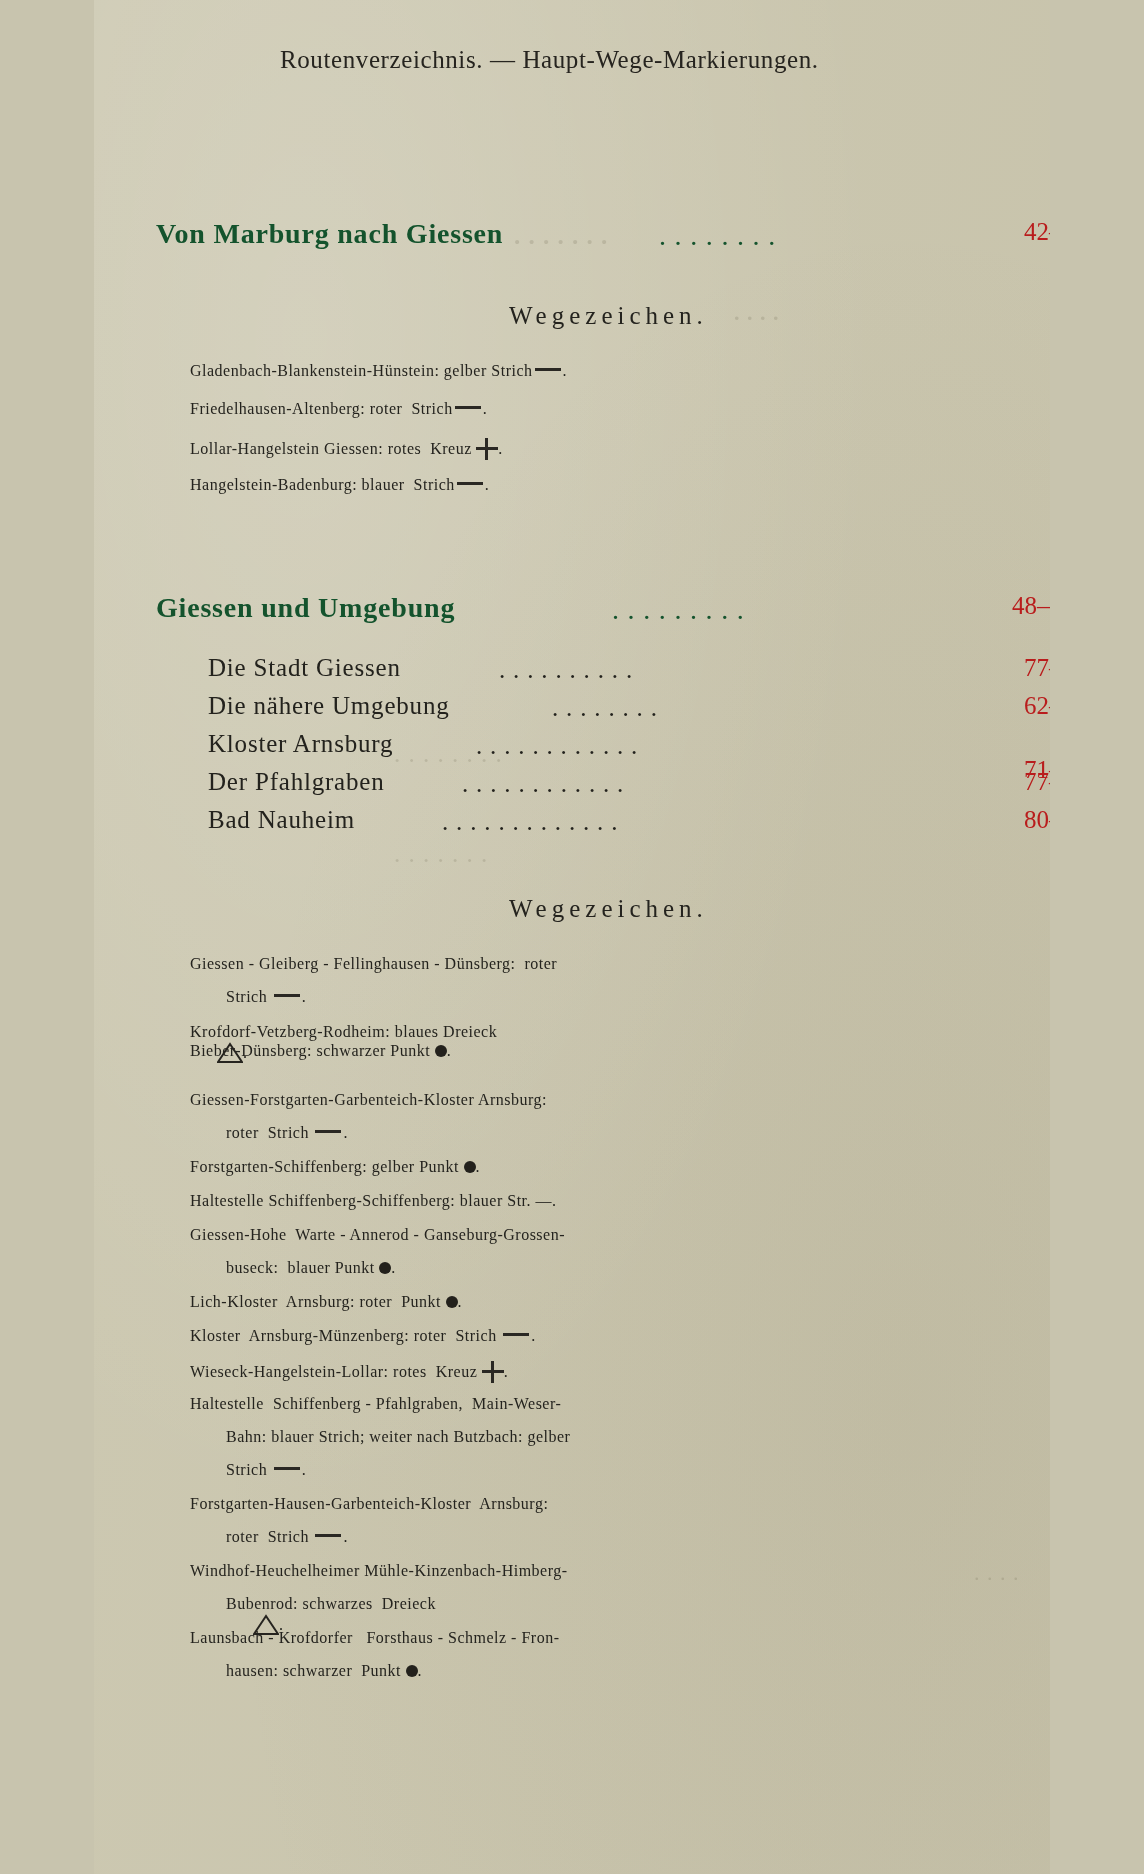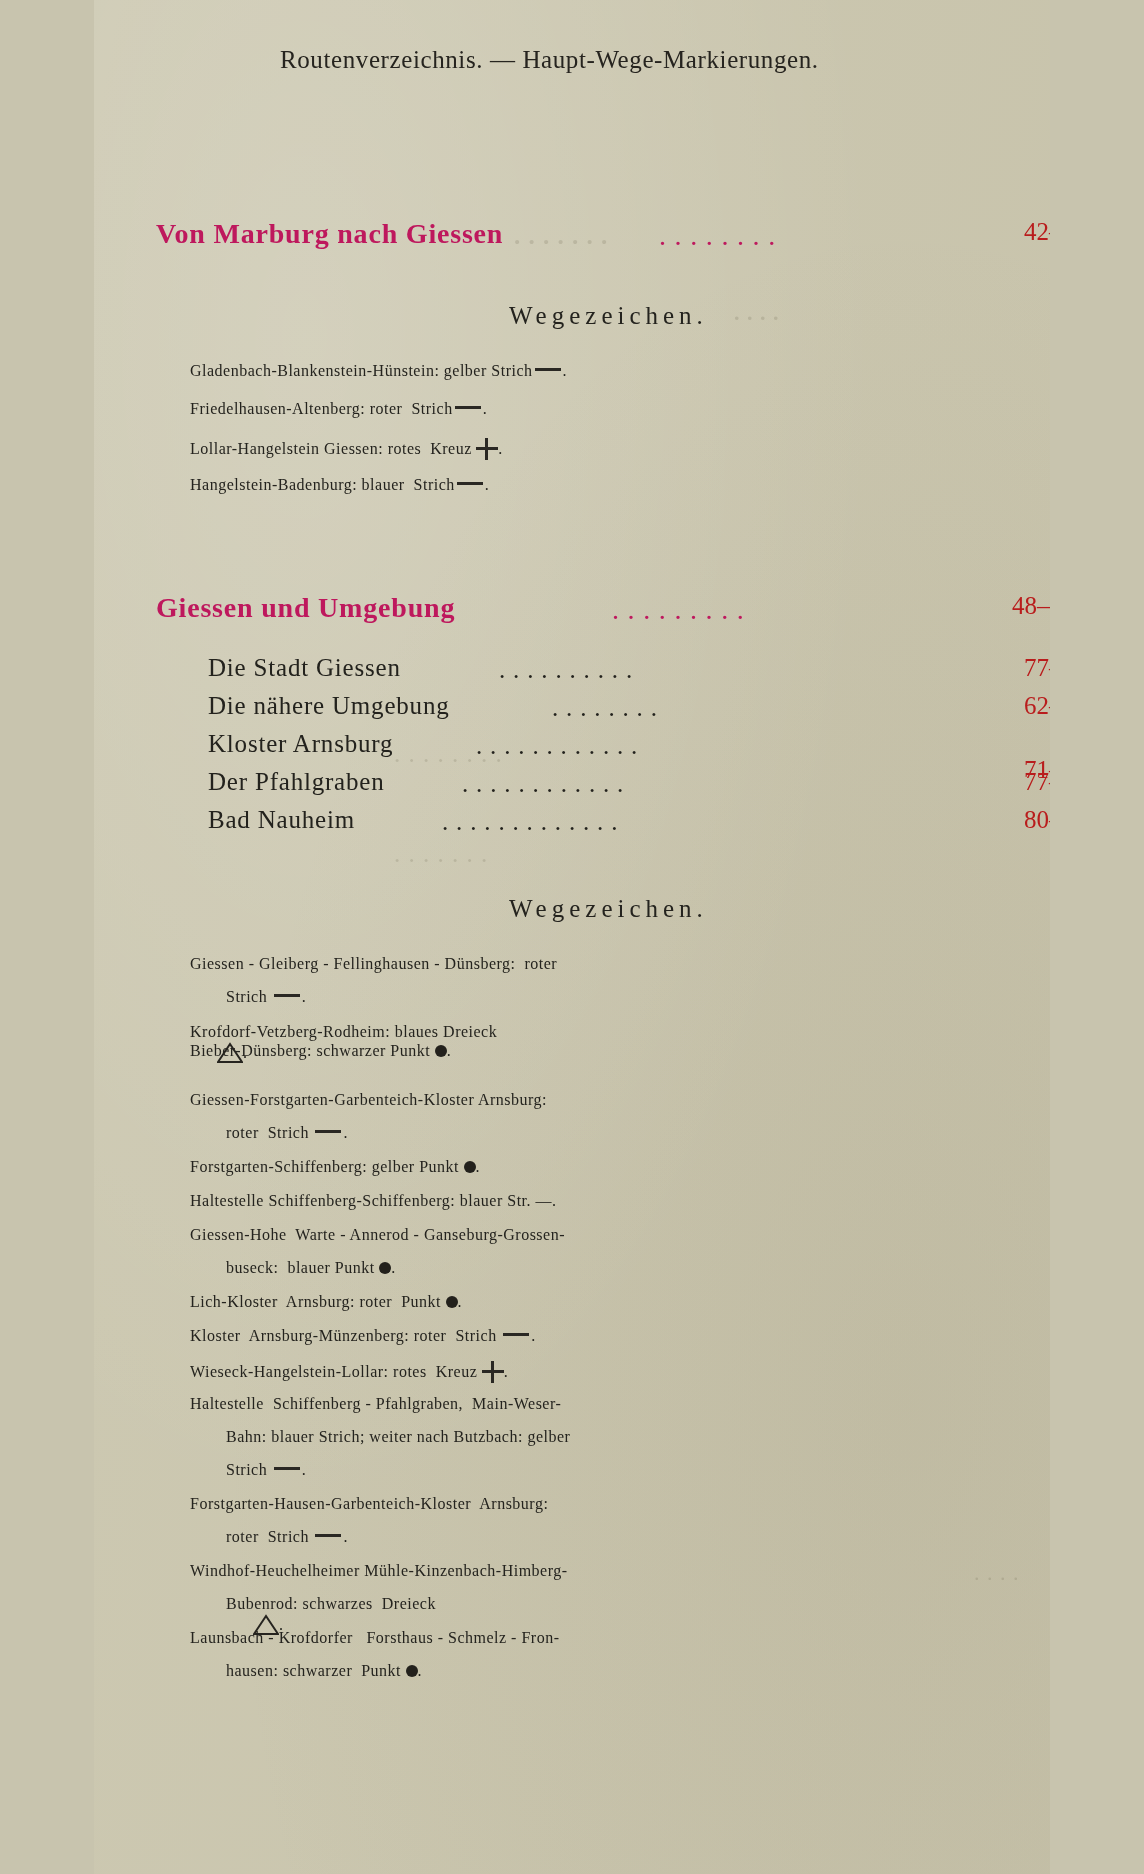--- a/index.html
+++ b/index.html
@@ -70,21 +70,21 @@
     color: #33312b;
   }
 
   
   .entry-major {
     position: absolute;
     left: 62px;
     font-weight: bold;
     font-size: 28px;
     letter-spacing: 0.8px;
-    color: #be185d;
+    color: #14532d;
     white-space: nowrap;
   }
   .pages {
     position: absolute;
     font-size: 25px;
     color: #b91c1c;
     white-space: nowrap;
   }
   .pages.major { font-weight: normal; }
 

